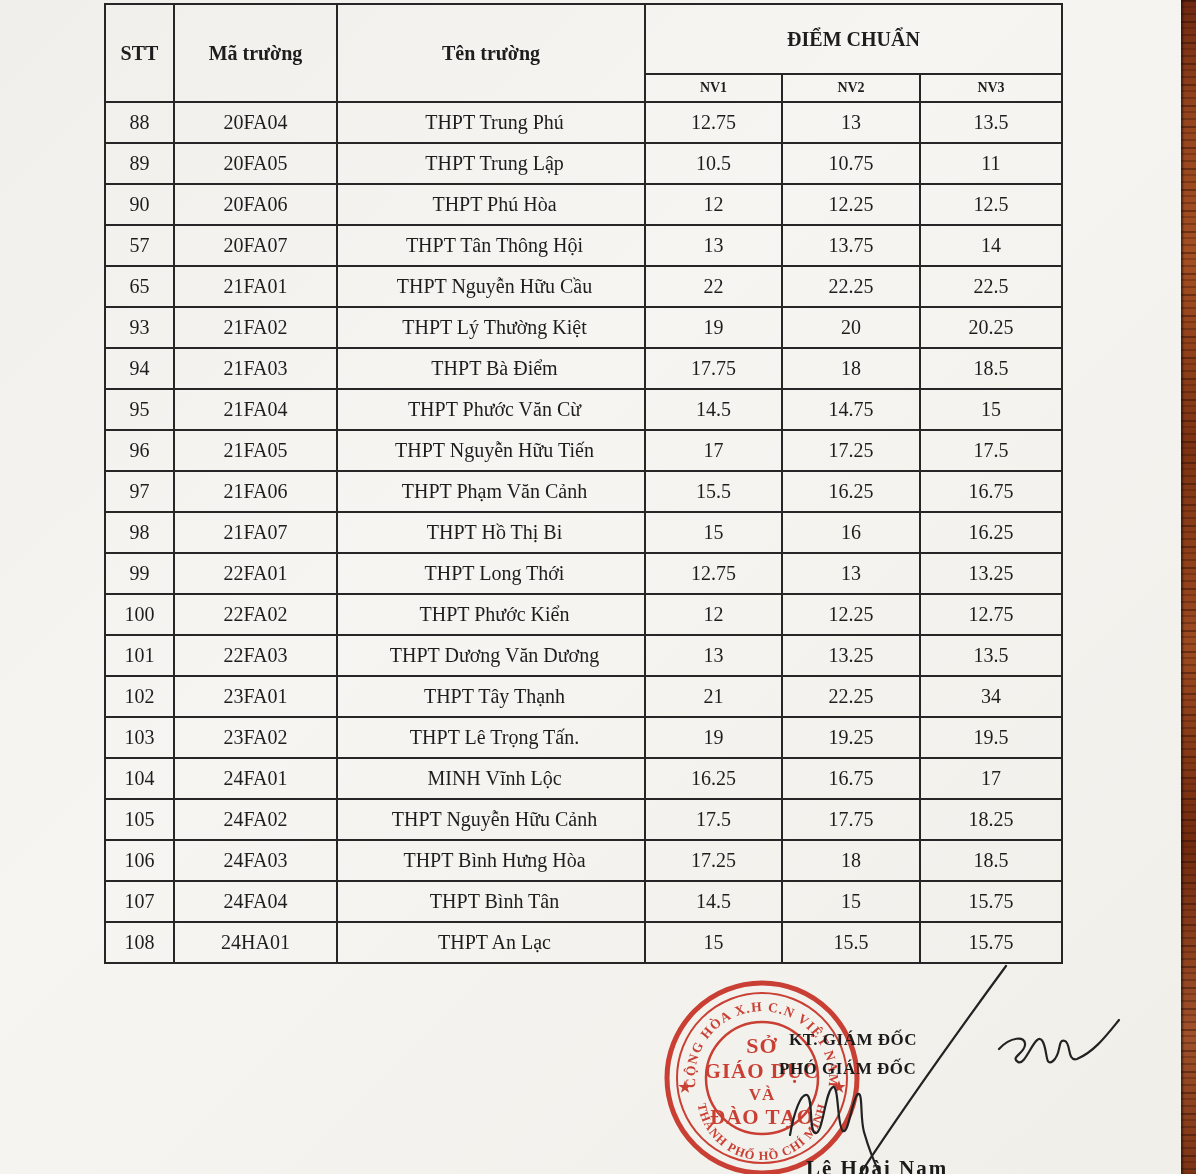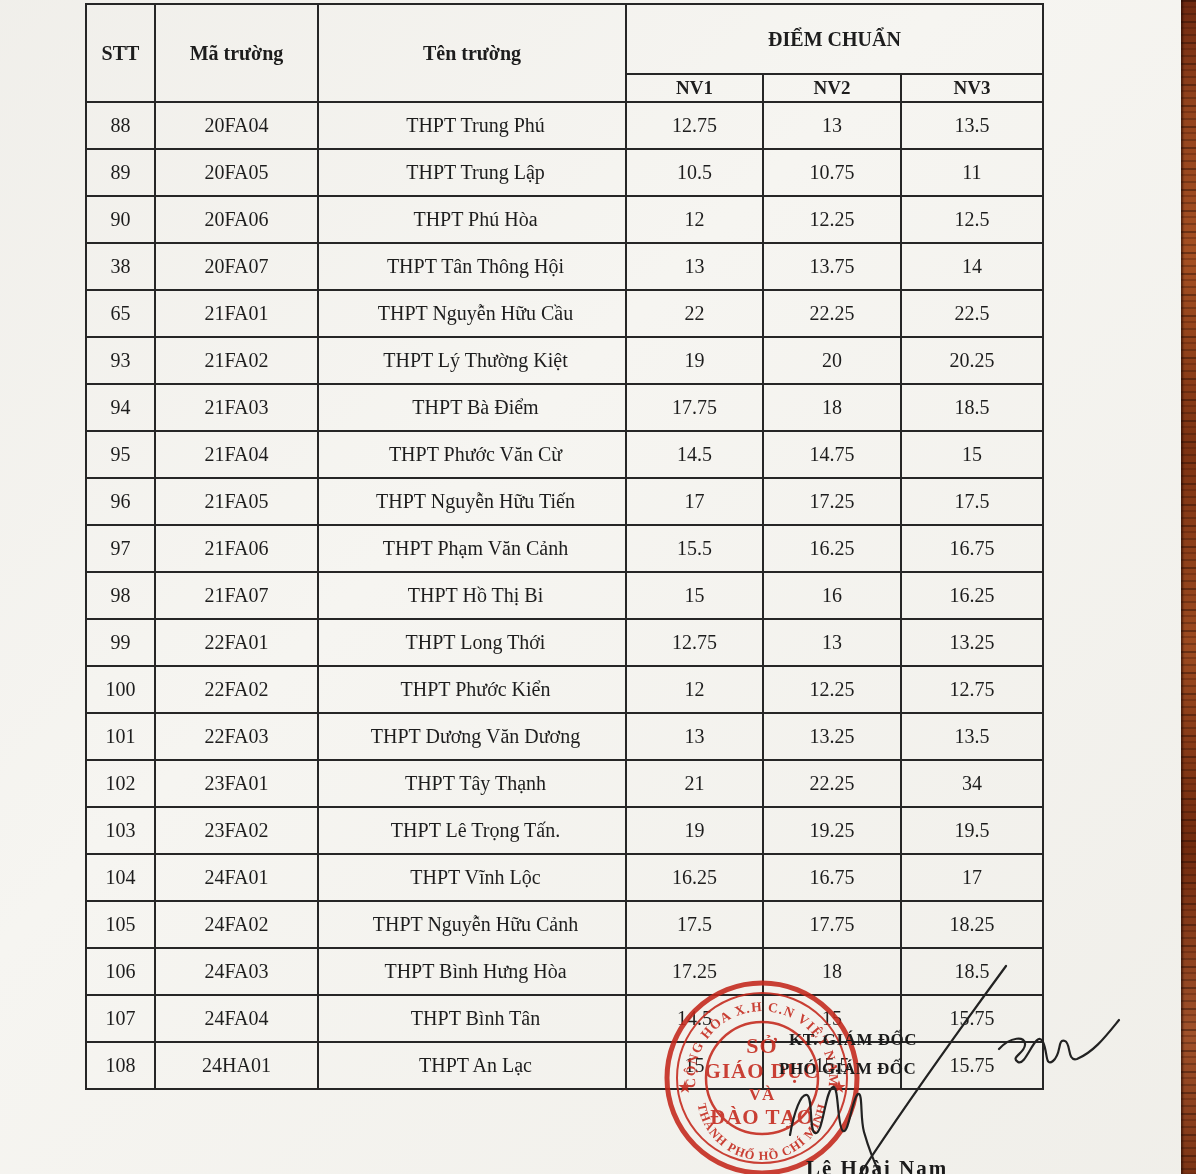--- a/index.html
+++ b/index.html
@@ -19,35 +19,35 @@
   .wood-edge {
     position: absolute; top: 0; right: 0; width: 15px; height: 1174px;
     background:
       repeating-linear-gradient(to bottom,
         rgba(30,8,2,0.40) 0 2px, rgba(0,0,0,0) 2px 6px,
         rgba(70,22,6,0.30) 6px 8px, rgba(0,0,0,0) 8px 13px,
         rgba(20,5,1,0.25) 13px 15px, rgba(0,0,0,0) 15px 21px),
       linear-gradient(to bottom, #6e2810 0%, #93431d 9%, #a44f22 22%, #7c3212 38%, #9c4a20 55%, #712a0e 72%, #a0512a 88%, #7b3314 100%);
     box-shadow: inset 2px 0 2px rgba(25,6,0,0.55);
   }
-  .doc-table-wrap { position: absolute; left: 85px; top: 3px; }
+  .doc-table-wrap { position: absolute; left: 104px; top: 3px; }
   table.score-table {
     border-collapse: collapse; table-layout: fixed; width: 957px;
     background: transparent;
   }
   table.score-table th, table.score-table td {
     border: 2px solid #262626;
     color: #1d1d1d;
     overflow: hidden; white-space: nowrap;
   }
   table.score-table th { font-weight: bold; font-size: 20px; text-align: center; }
   tr.hrow1 th { height: 66px; }
-  tr.hrow2 th { height: 24px; font-size: 19px; }
+  tr.hrow2 th { height: 24px; font-size: 14px; }
   table.score-table td { font-size: 20px; text-align: center; vertical-align: middle; }
-  tbody tr { height: 47px; }
+  tbody tr { height: 41px; }
   td.c-name { text-align: left; padding-left: 8px; }
   
   .sig-text {
     position: absolute; color: #1b1b1b; font-weight: bold;
     font-size: 17px; letter-spacing: 0.5px; white-space: nowrap;
   }
   .kt-line  { left: 789px; top: 1030px; text-align: center; }
   .pho-line { left: 779px; top: 1059px; }
   .signer-name { left: 806px; top: 1156px; font-size: 21px; letter-spacing: 2px; }
   svg.overlay { position: absolute; left: 0; top: 0; pointer-events: none; }
@@ -100,21 +100,21 @@
         </tr>
         <tr>
           <td class="c-stt">90</td>
           <td class="c-code">20FA06</td>
           <td class="c-name">THPT Phú Hòa</td>
           <td class="c-nv1">12</td>
           <td class="c-nv2">12.25</td>
           <td class="c-nv3">12.5</td>
         </tr>
         <tr>
-          <td class="c-stt">38</td>
+          <td class="c-stt">57</td>
           <td class="c-code">20FA07</td>
           <td class="c-name">THPT Tân Thông Hội</td>
           <td class="c-nv1">13</td>
           <td class="c-nv2">13.75</td>
           <td class="c-nv3">14</td>
         </tr>
         <tr>
           <td class="c-stt">65</td>
           <td class="c-code">21FA01</td>
           <td class="c-name">THPT Nguyễn Hữu Cầu</td>
@@ -206,21 +206,21 @@
           <td class="c-stt">103</td>
           <td class="c-code">23FA02</td>
           <td class="c-name">THPT Lê Trọng Tấn.</td>
           <td class="c-nv1">19</td>
           <td class="c-nv2">19.25</td>
           <td class="c-nv3">19.5</td>
         </tr>
         <tr>
           <td class="c-stt">104</td>
           <td class="c-code">24FA01</td>
-          <td class="c-name">THPT Vĩnh Lộc</td>
+          <td class="c-name">MINH Vĩnh Lộc</td>
           <td class="c-nv1">16.25</td>
           <td class="c-nv2">16.75</td>
           <td class="c-nv3">17</td>
         </tr>
         <tr>
           <td class="c-stt">105</td>
           <td class="c-code">24FA02</td>
           <td class="c-name">THPT Nguyễn Hữu Cảnh</td>
           <td class="c-nv1">17.5</td>
           <td class="c-nv2">17.75</td>

